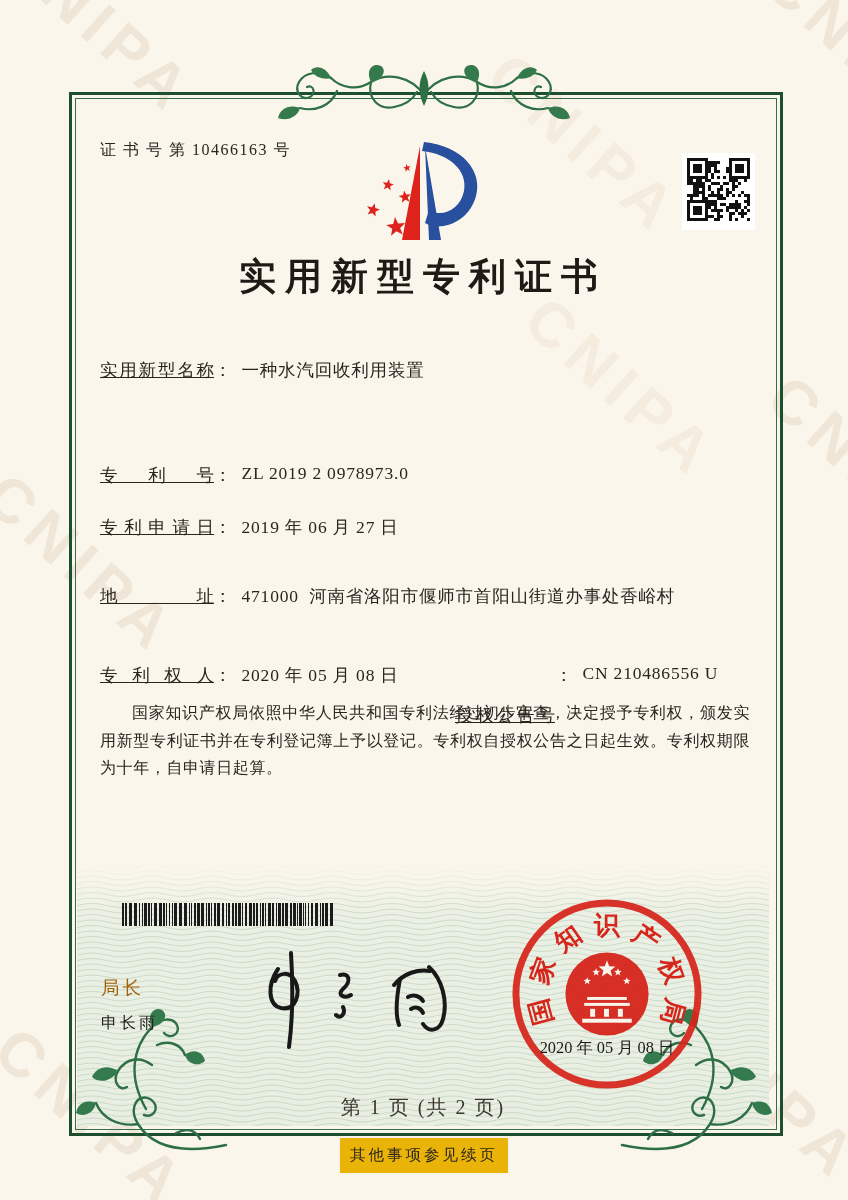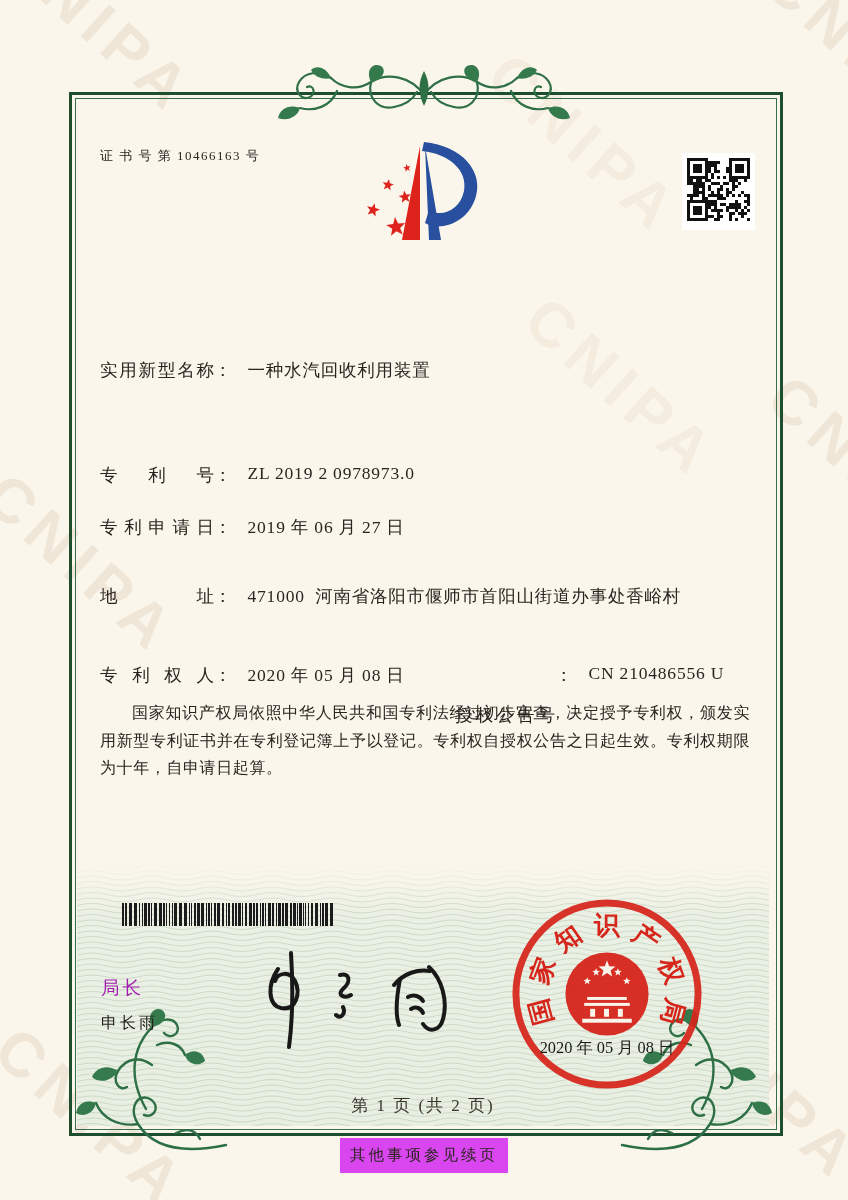--- a/index.html
+++ b/index.html
@@ -24,51 +24,51 @@
   #wavefade{position:absolute;left:0;top:0;width:100%;height:46px;
             background:linear-gradient(180deg,#fbf6ec 0%,rgba(251,246,236,0) 100%);}
 
   
   .orn{position:absolute;z-index:4;}
   #orn-top{left:273px;top:61px;}
   #orn-bl{left:56px;top:1005px;}
   #orn-br{left:620px;top:1005px;transform:scaleX(-1);}
 
   
-  #certno{position:absolute;left:100px;top:147px;font-size:13px;color:#2a251f;
+  #certno{position:absolute;left:100px;top:140px;font-size:16px;color:#2a251f;
           letter-spacing:1.5px;z-index:5;}
   #logo{position:absolute;left:344px;top:130px;z-index:5;}
   #qrbox{position:absolute;left:682px;top:153px;background:#ffffff;padding:5px;z-index:5;}
 
   #title{position:absolute;left:69px;top:252px;width:708px;text-align:center;
          font-size:37px;font-weight:bold;color:#1f1a15;letter-spacing:9px;z-index:5;}
 
   
   .frow{position:absolute;left:100px;height:24px;font-size:17.5px;color:#2a251f;z-index:5;white-space:nowrap;}
   .flabel{display:inline-block;width:114px;text-align:justify;text-align-last:justify;
-          vertical-align:top;}
+          vertical-align:top;text-decoration:underline;}
   .fcolon{display:inline-block;vertical-align:top;}
-  .fvalue{display:inline-block;margin-left:16px;vertical-align:top;letter-spacing:0.8px;white-space:pre-wrap;}
+  .fvalue{display:inline-block;margin-left:10px;vertical-align:top;letter-spacing:0.8px;white-space:pre-wrap;}
   .pair2{position:absolute;left:355px;top:0;}
 
   
   #bodytext{position:absolute;left:100px;top:699px;width:650px;font-size:16px;
             line-height:27.5px;color:#2a251f;text-align:justify;z-index:5;}
   #bodytext p{margin:0;text-indent:2em;letter-spacing:0.6px;}
 
   
   #barcode{position:absolute;left:122px;top:903px;z-index:5;}
-  #sigtitle{position:absolute;left:101px;top:975px;font-size:18.5px;letter-spacing:3px;color:#a21caf;z-index:5;}
+  #sigtitle{position:absolute;left:101px;top:975px;font-size:18.5px;letter-spacing:3px;color:#a16207;z-index:5;}
   #signame{position:absolute;left:101px;top:1013px;font-size:16px;letter-spacing:3px;color:#23201b;z-index:5;}
   #handwriting{position:absolute;left:248px;top:945px;z-index:5;}
   #seal{position:absolute;left:508px;top:895px;z-index:6;}
   #pageinfo{position:absolute;left:69px;top:1094px;width:708px;text-align:center;
-            font-size:17px;color:#3a352d;letter-spacing:2px;z-index:5;}
+            font-size:20px;color:#3a352d;letter-spacing:2px;z-index:5;}
   #contnote{position:absolute;left:50%;top:1138px;transform:translateX(-50%);
-            background:#d946ef;padding:7px 10px;font-size:15.5px;color:#2a251f;
+            background:#eab308;padding:7px 10px;font-size:15.5px;color:#2a251f;
             letter-spacing:3px;z-index:5;box-shadow:0 0 4px rgba(0,0,0,0.03);}
 </style>
 </head>
 <body>
 
 <div id="page">
 
   <div class="wm" style="left:-18px;top:-12px;">CNIPA</div>
   <div class="wm" style="left:745px;top:14px;">CNIPA</div>
   <div class="wm faint" style="left:468px;top:108px;">CNIPA</div>
@@ -435,20 +435,21 @@
         <rect x="12" y="60" width="3" height="3" fill="#111"></rect>
         <rect x="15" y="60" width="3" height="3" fill="#111"></rect>
         <rect x="18" y="60" width="3" height="3" fill="#111"></rect>
         <rect x="27" y="60" width="3" height="3" fill="#111"></rect>
         <rect x="30" y="60" width="3" height="3" fill="#111"></rect>
         <rect x="42" y="60" width="3" height="3" fill="#111"></rect>
         <rect x="48" y="60" width="3" height="3" fill="#111"></rect>
         <rect x="60" y="60" width="3" height="3" fill="#111"></rect>
       </svg></div>
 
+  <div id="title">实用新型专利证书</div>
 
   <div class="frow" style="top:358px;">
     <span class="flabel">实用新型名称</span><span class="fcolon">：</span><span class="fvalue">一种水汽回收利用装置</span>
   </div>
   <div class="frow" style="top:463px;">
     <span class="flabel">专利号</span><span class="fcolon">：</span><span class="fvalue">ZL 2019 2 0978973.0</span>
   </div>
   <div class="frow" style="top:515px;">
     <span class="flabel">专利申请日</span><span class="fcolon">：</span><span class="fvalue">2019 年 06 月 27 日</span>
   </div>

